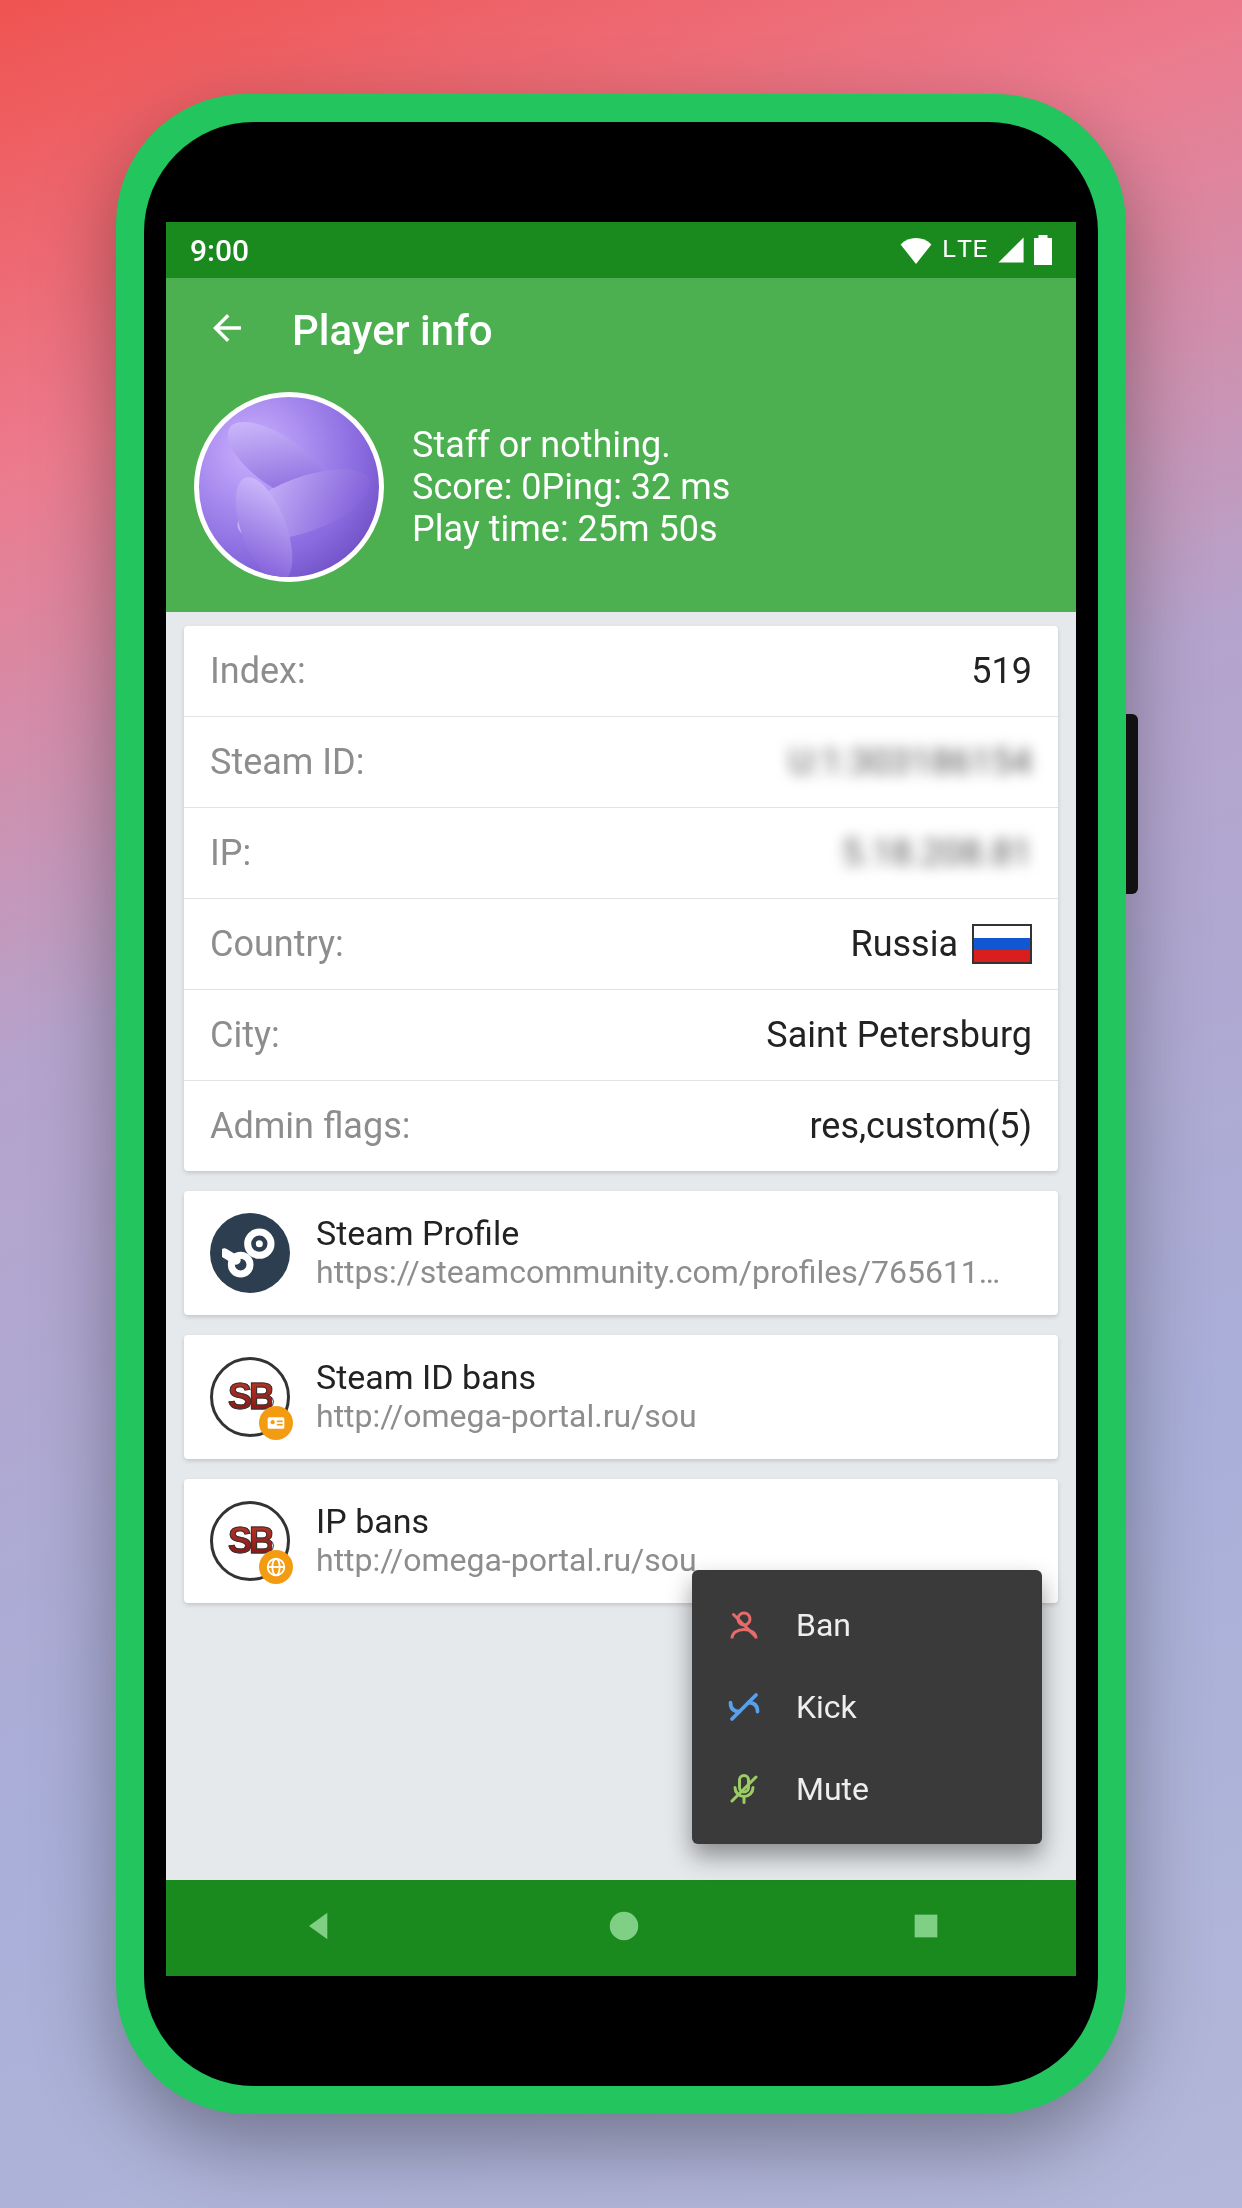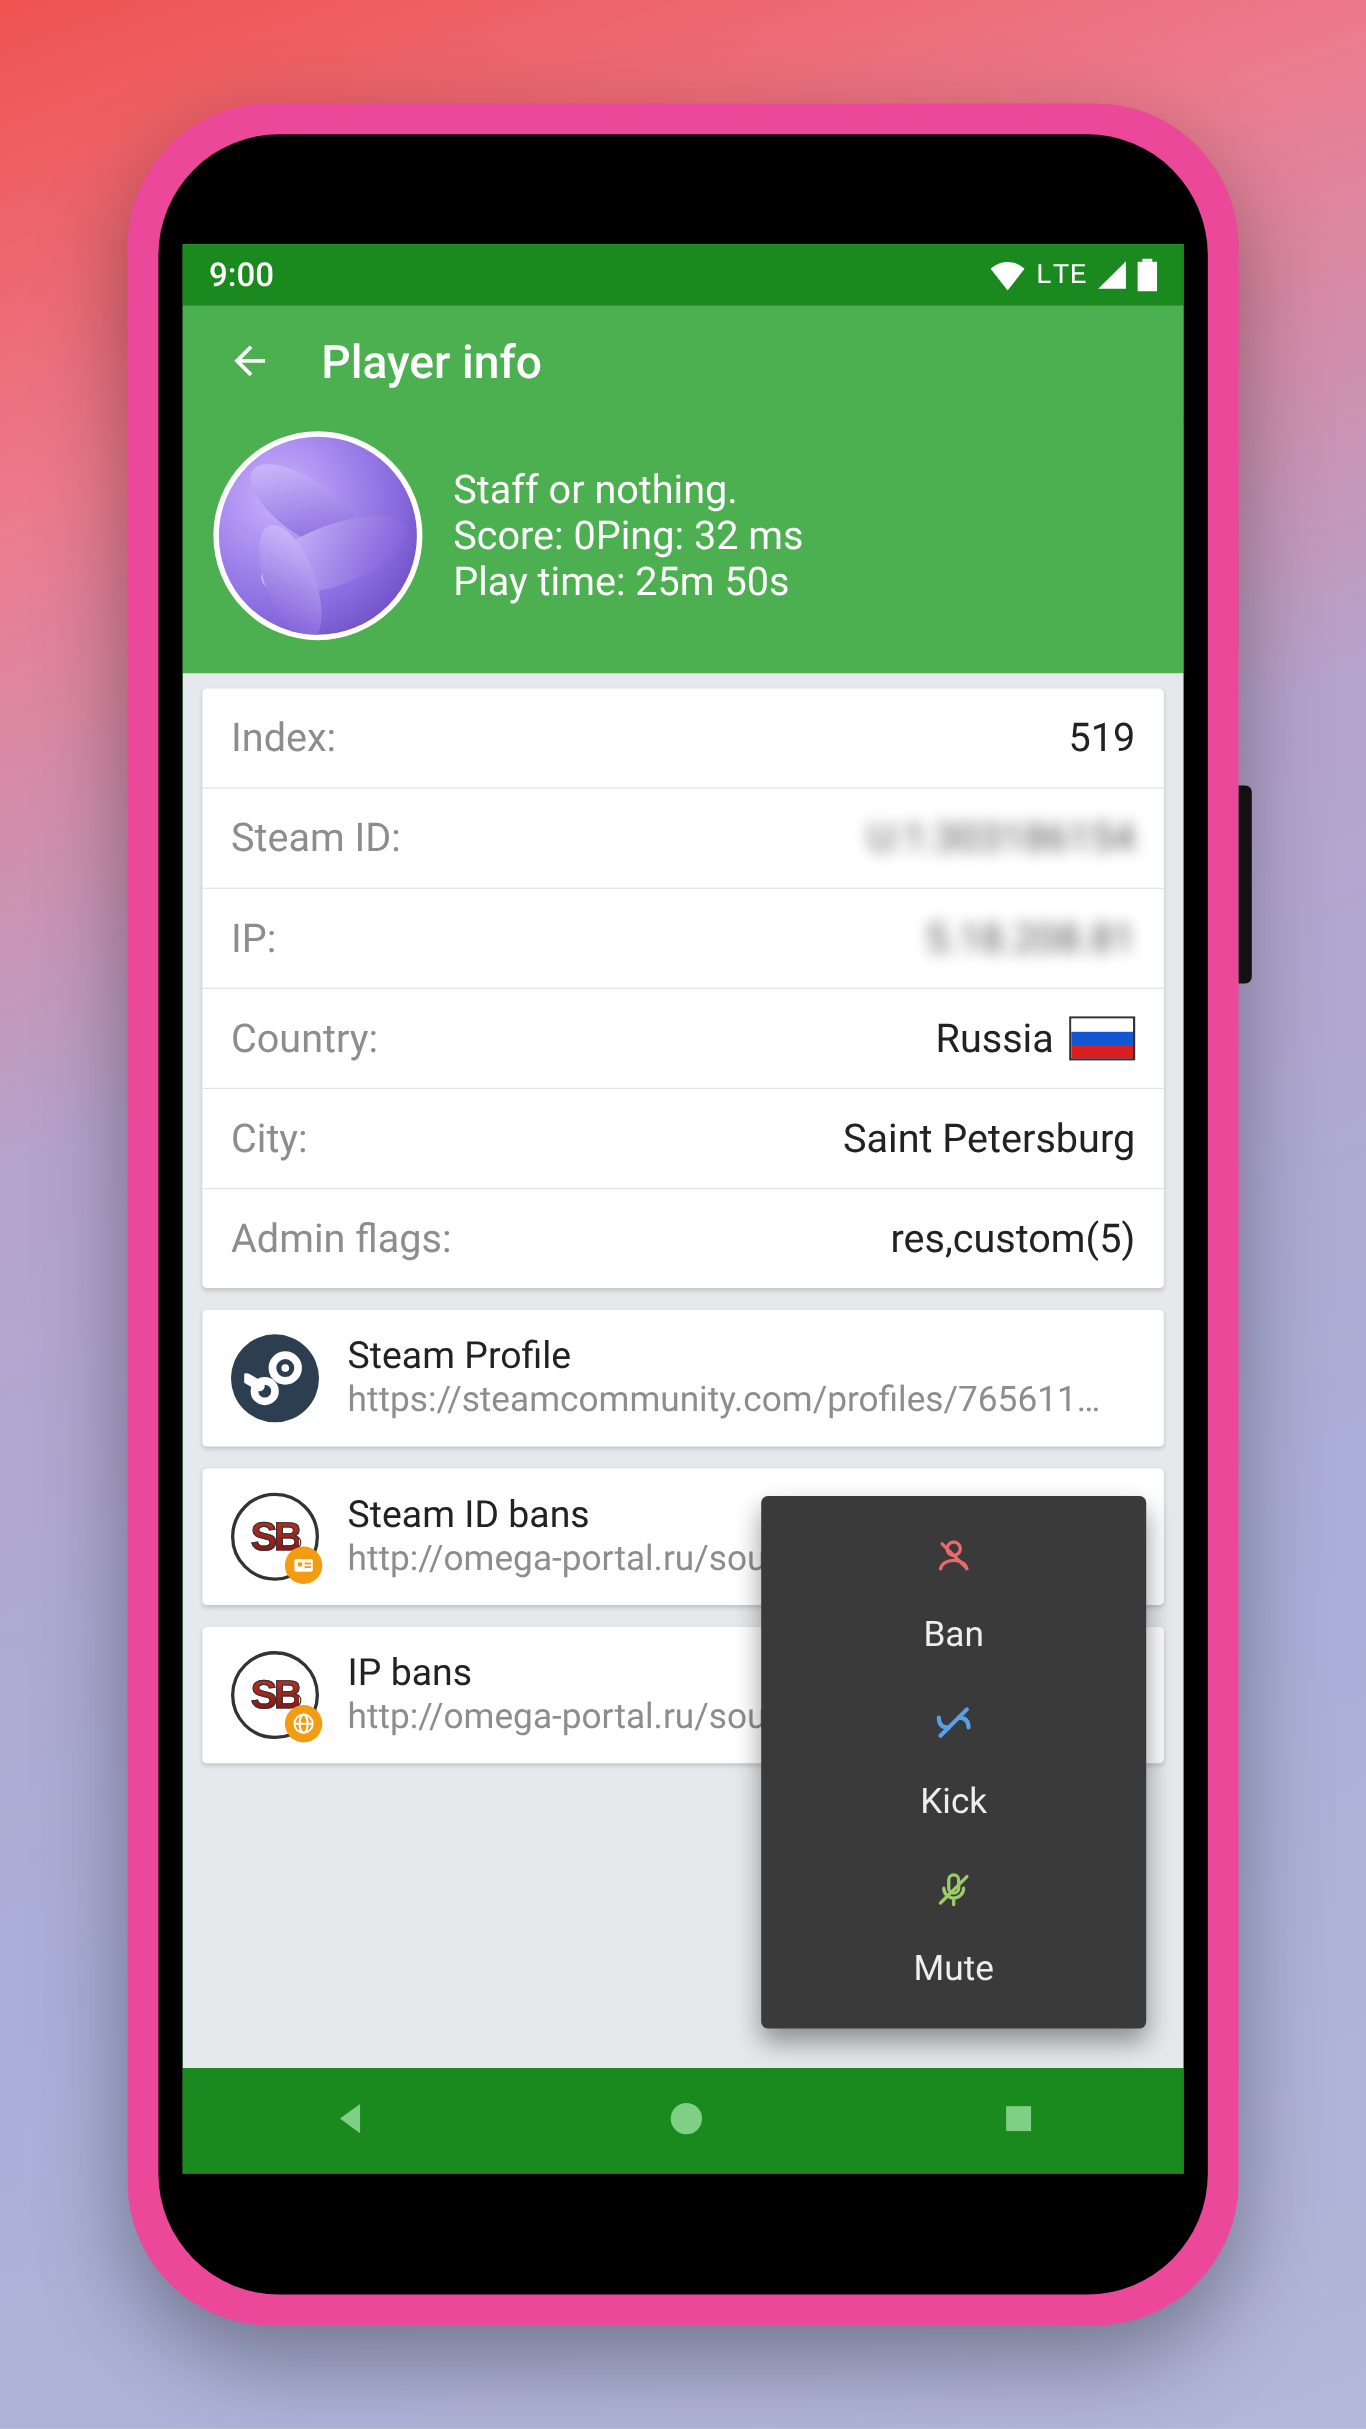--- a/index.html
+++ b/index.html
@@ -11,21 +11,21 @@
     display: flex;
     align-items: center;
     justify-content: center;
     overflow: hidden;
   }
 
   
   .phone {
     width: 1010px;
     height: 2020px;
-    background: #ec4899;
+    background: #22c55e;
     border-radius: 130px;
     padding: 28px;
     position: relative;
     box-shadow: 0 30px 80px rgba(0,0,0,.35);
   }
   .phone::after { 
     content: "";
     position: absolute;
     right: -12px;
     top: 620px;
@@ -210,21 +210,21 @@
     width: 350px;
     background: #3a3a3a;
     border-radius: 6px;
     box-shadow: 0 12px 24px rgba(0,0,0,.4);
     padding: 14px 0;
     z-index: 50;
   }
   .menu-item {
     display:flex; align-items:center; gap: 34px;
     padding: 22px 34px;
-    color: #eee; font-size: 32px; flex-direction: column;
+    color: #eee; font-size: 32px;
   }
   .mi-ban svg{color:#e86b6b;}
   .mi-kick svg{color:#5aa0e8;}
   .mi-mute svg{color:#9ccc65;}
 
   
   .nav-bar {
     height: 96px;
     background: #1b8a1e;
     display:flex; align-items:center; justify-content:space-around;

